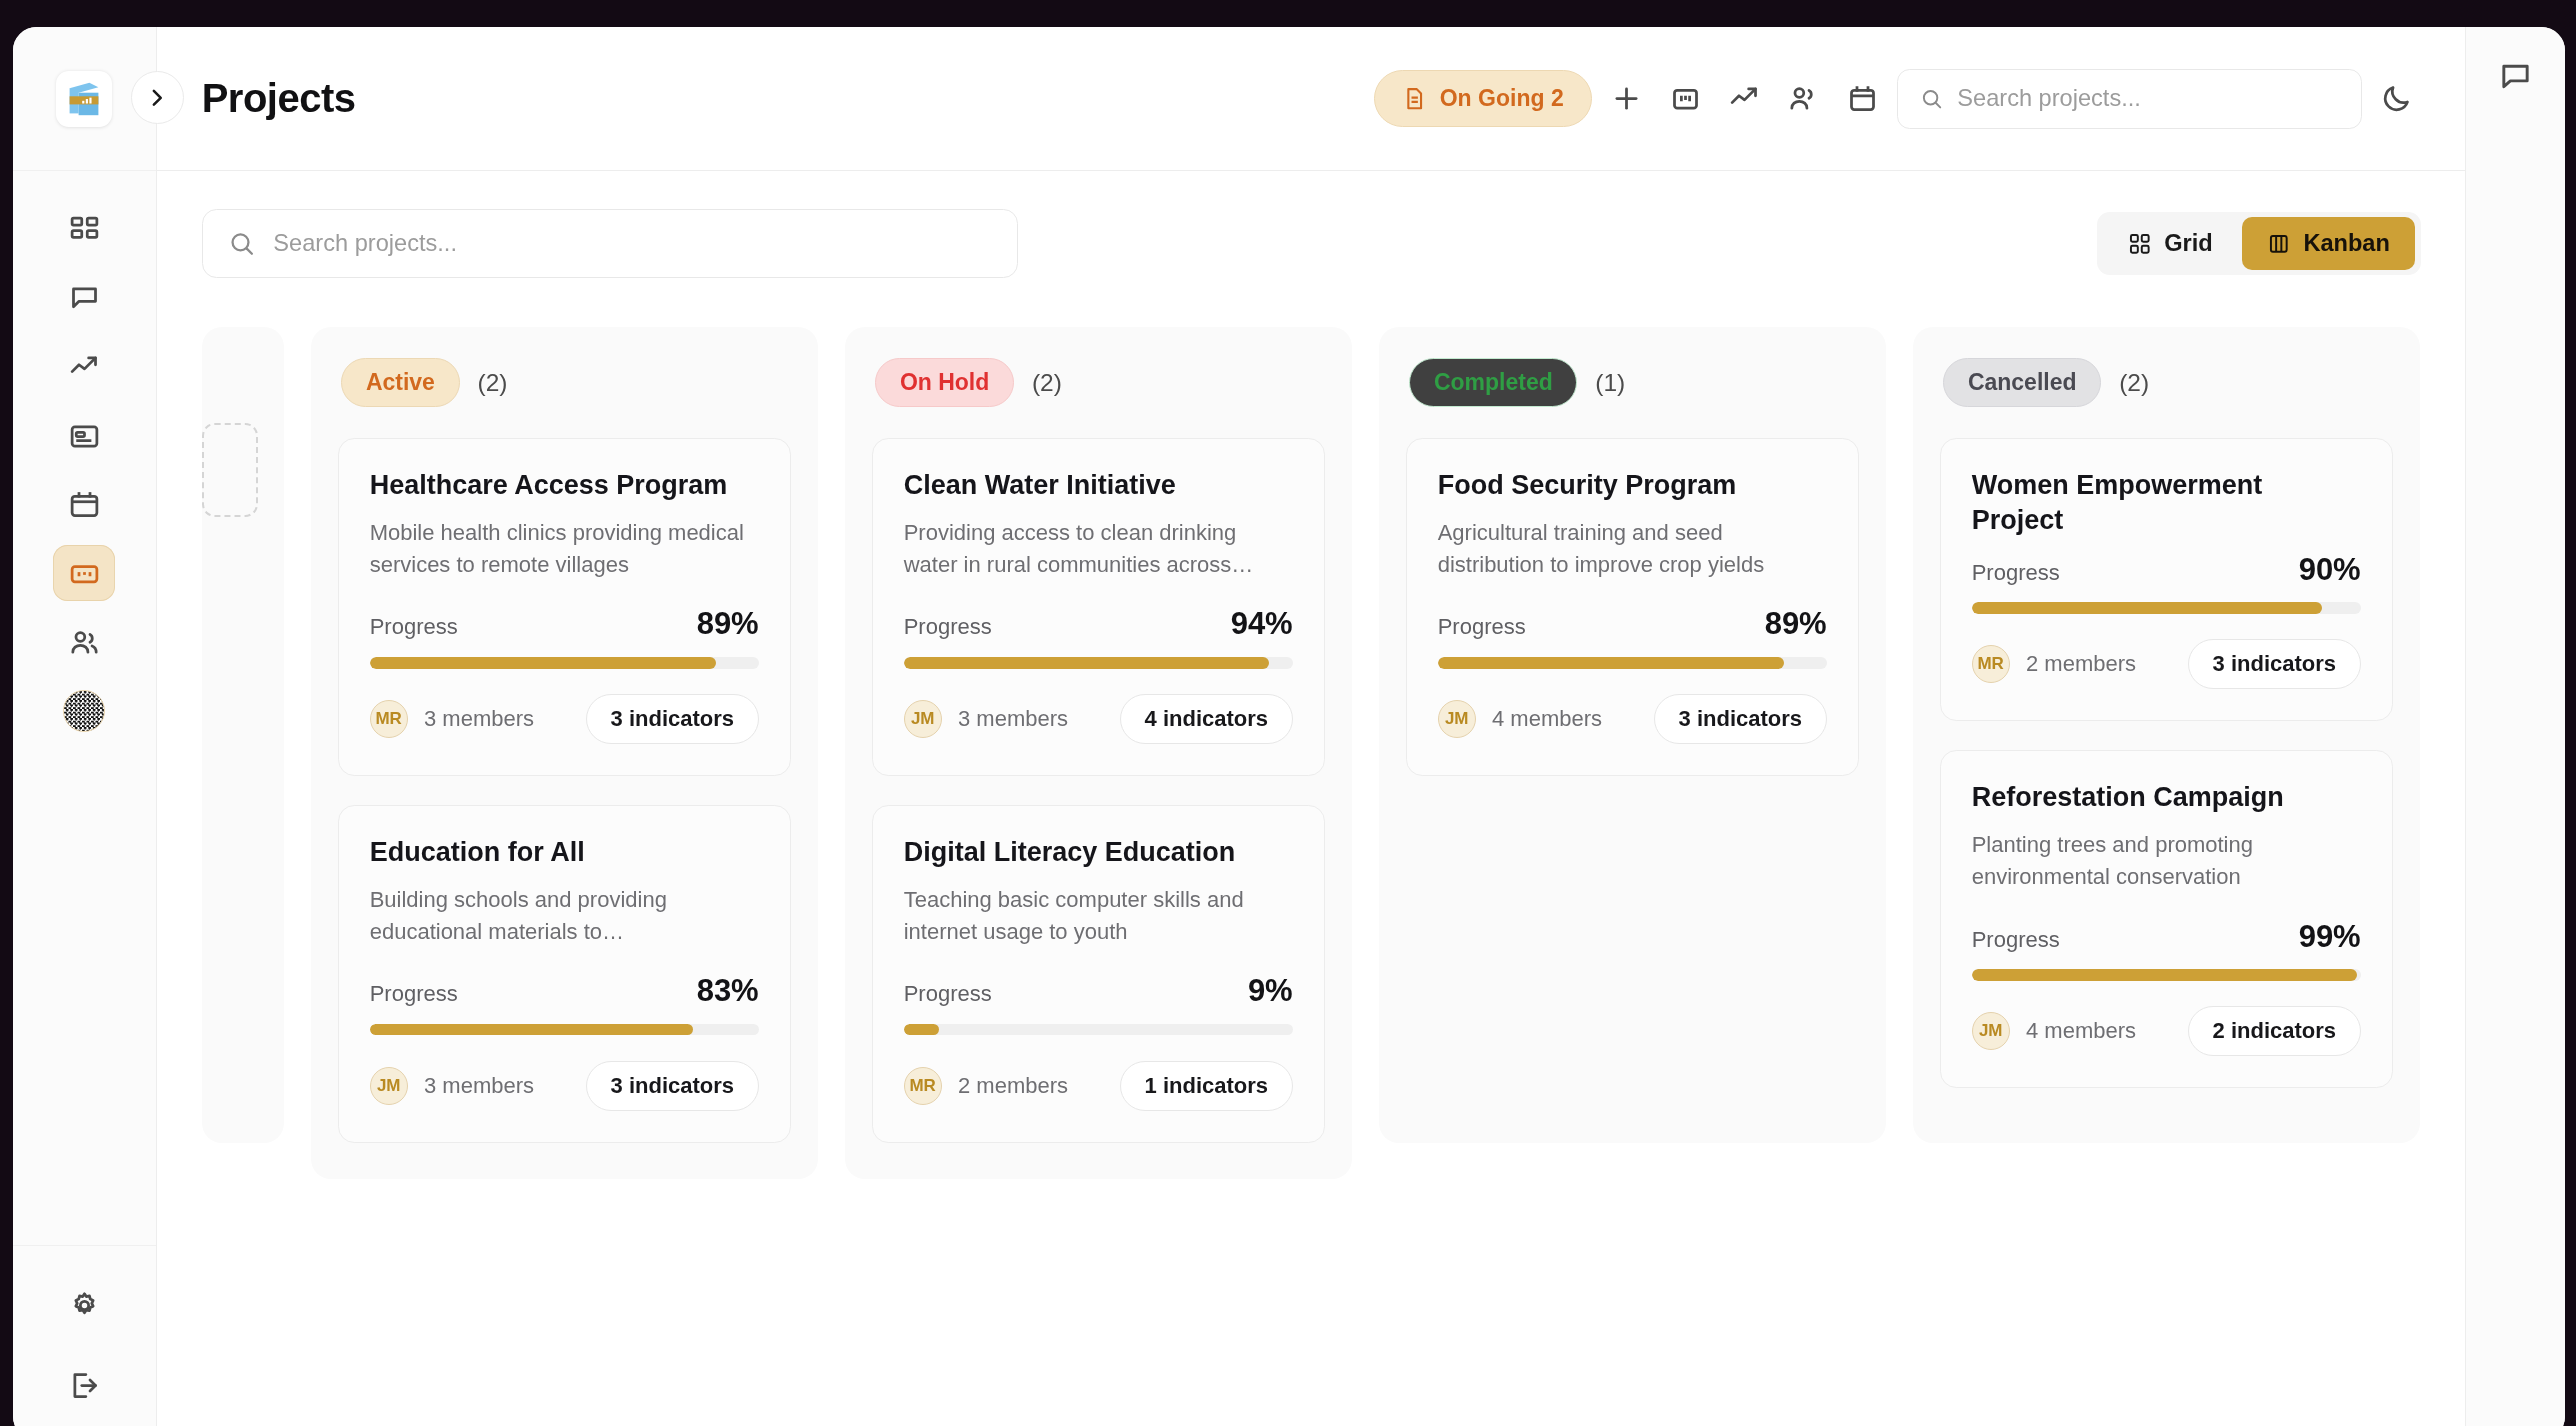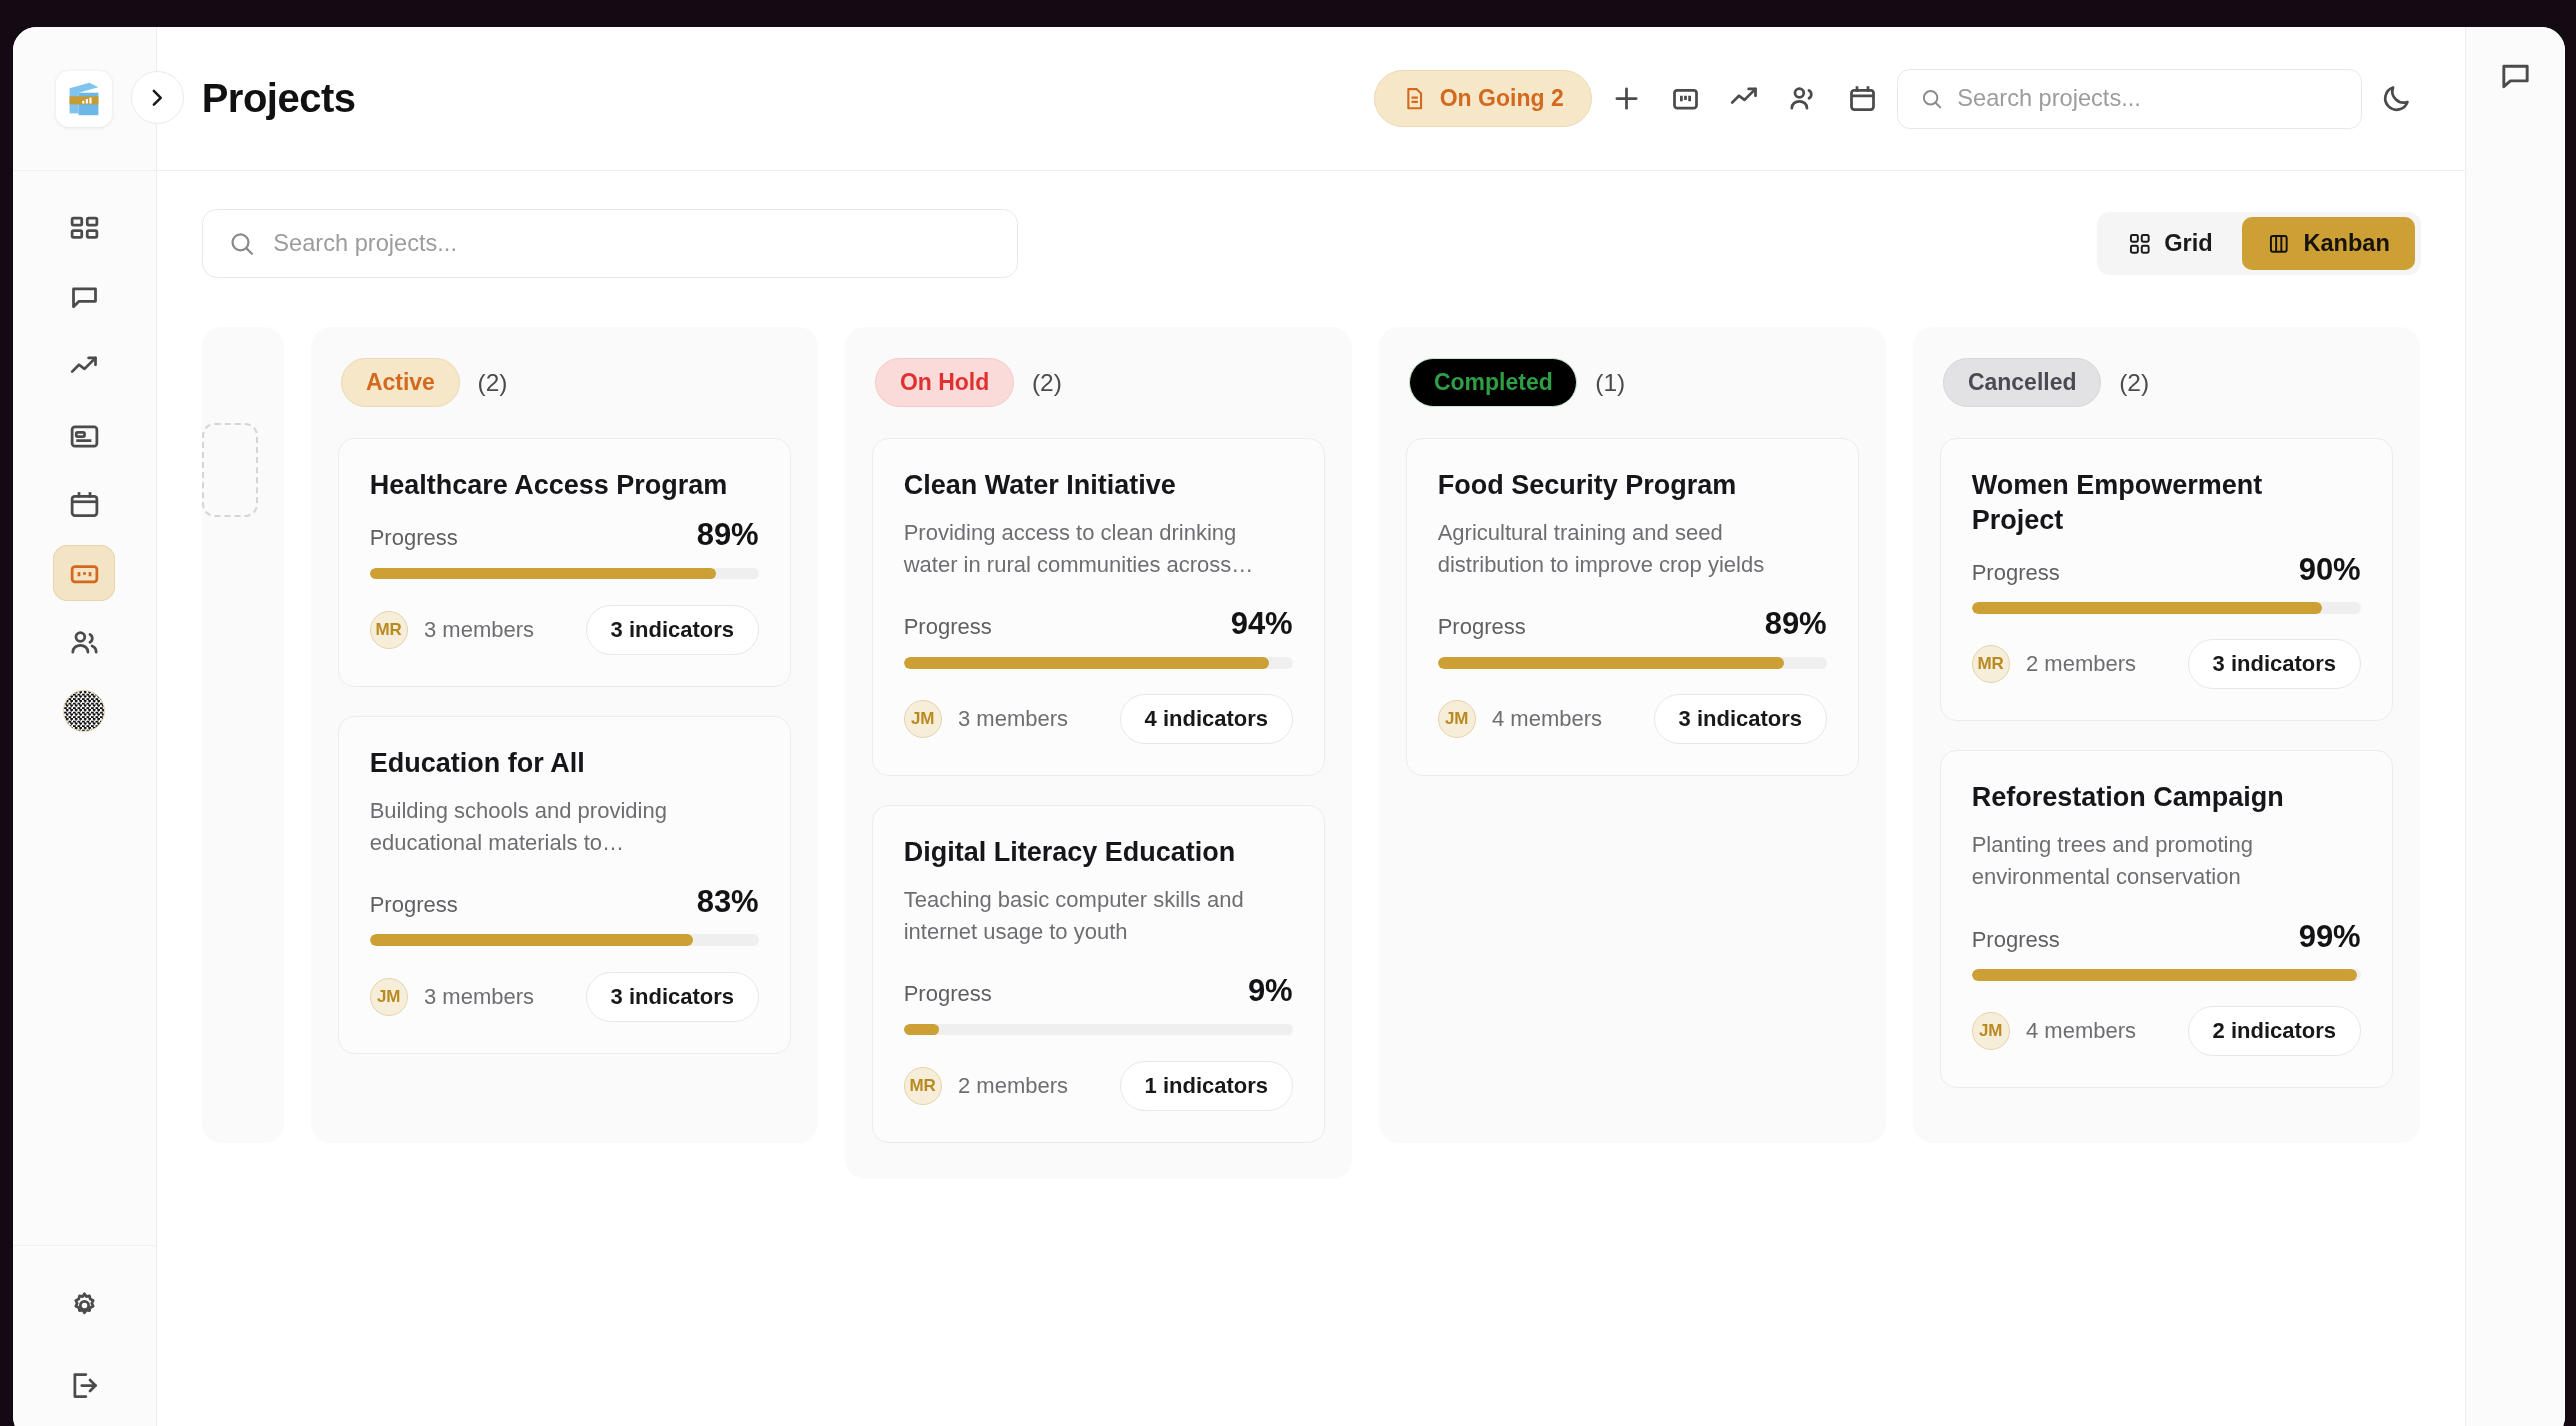--- a/index.html
+++ b/index.html
@@ -186,21 +186,21 @@
   }
   .column.ghost { flex: 0 0 82px; padding-left: 0; padding-right: 0; }
   .col-head { display: flex; align-items: center; gap: 18px; margin-bottom: 31px; padding-left: 3.6px; }
   .status-chip {
     border-radius: 907px;
     padding: 10px 23.6px;
     font-size: 23px; font-weight: 700;
   }
   .chip-active { background: #f7e7c9; color: #d2691e; border: 0.9px solid #ecd8b4; }
   .chip-hold   { background: #fbdada; color: #e03131; border: 0.9px solid #f6c9c9; }
-  .chip-done   { background: #000000; color: #2f9e44; border: 0.9px solid #c3ead0; }
+  .chip-done   { background: #404040; color: #2f9e44; border: 0.9px solid #c3ead0; }
   .chip-cancel { background: #e2e2e4; color: #4a4a52; border: 0.9px solid #d6d6da; }
   .col-count { font-size: 24.5px; color: #4b4b4b; }
 
   .cards { display: flex; flex-direction: column; gap: 29px; }
   .card {
     background: #fcfcfc;
     border: 0.9px solid #ececec;
     border-radius: 16.3px;
     padding: 29px 31px 31px;
   }
@@ -444,20 +444,21 @@
         <div class="drop-placeholder"></div>
       </div>
     <div class="column">
           <div class="col-head">
             <span class="status-chip chip-active">Active</span>
             <span class="col-count">(2)</span>
           </div>
           <div class="cards">
             <div class="card">
               <div class="card-title">Healthcare Access Program</div>
+              <div class="card-desc">Mobile health clinics providing medical services to remote villages</div>
               <div class="prog-row">
                 <span class="prog-label">Progress</span>
                 <span class="prog-val">89%</span>
               </div>
               <div class="prog-track">
                 <div class="prog-fill" style="width:89%"></div>
               </div>
               <div class="card-foot">
                 <span class="avatar-initials">MR</span>
                 <span class="members">3 members</span>

